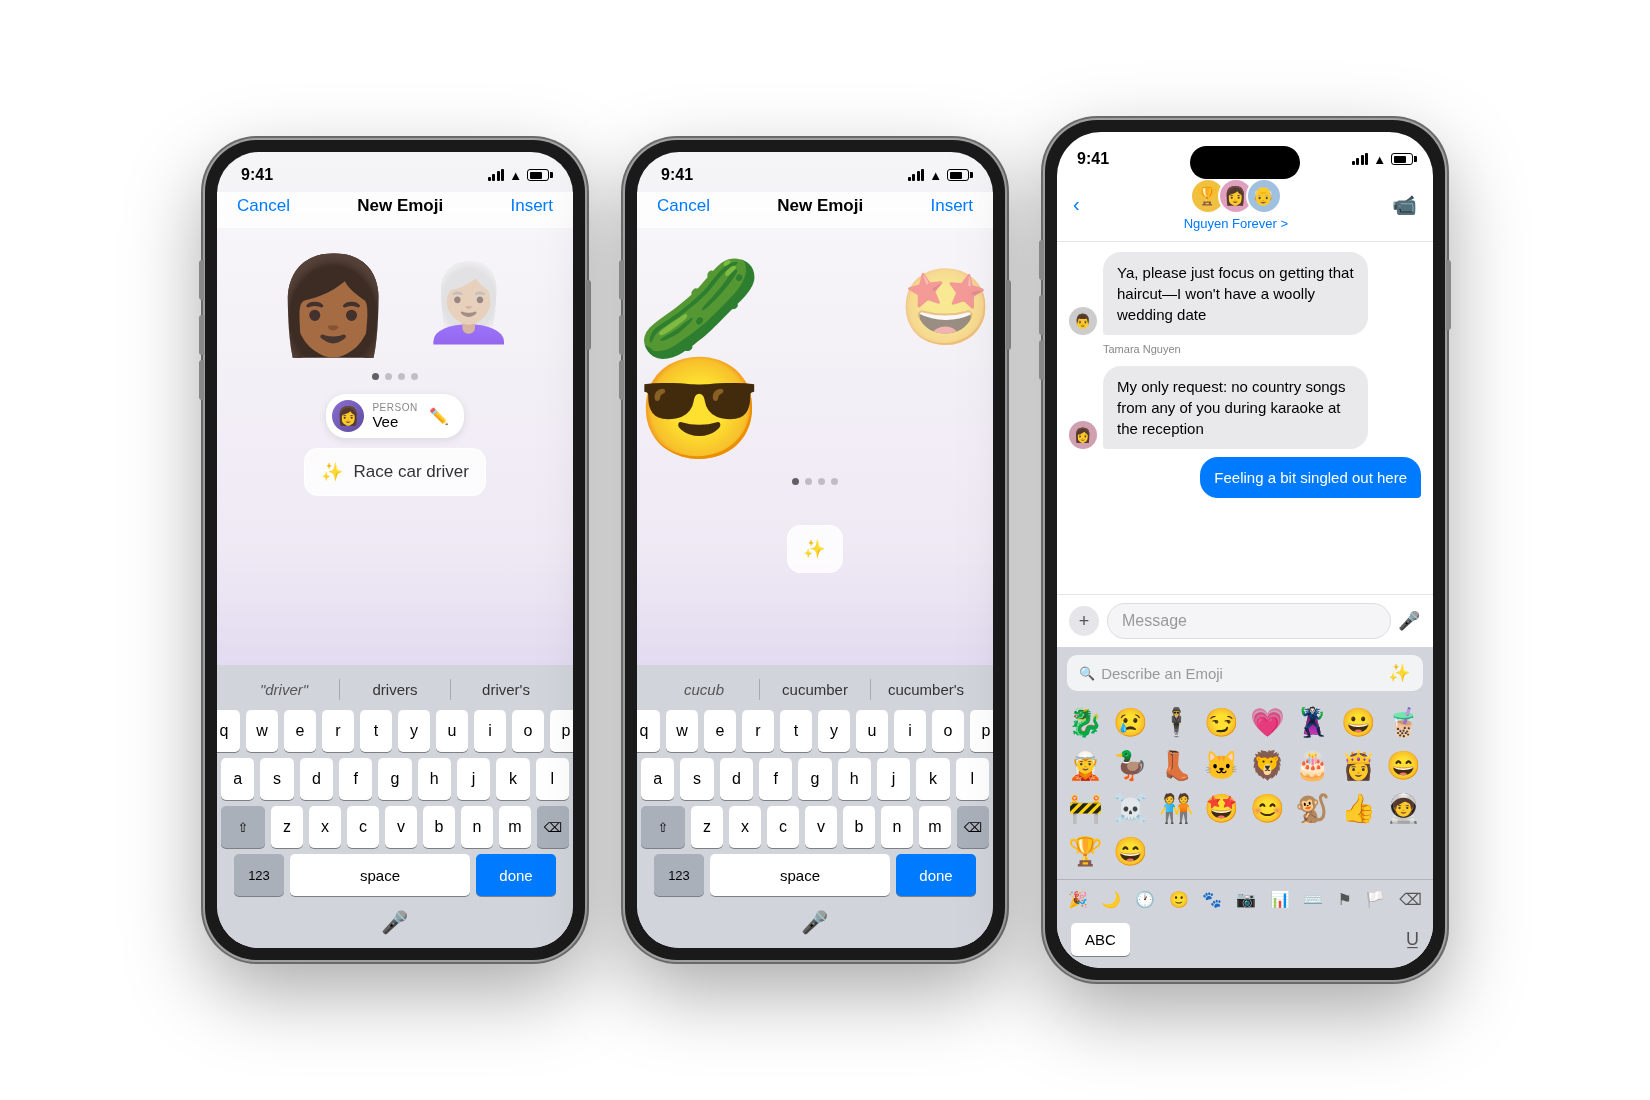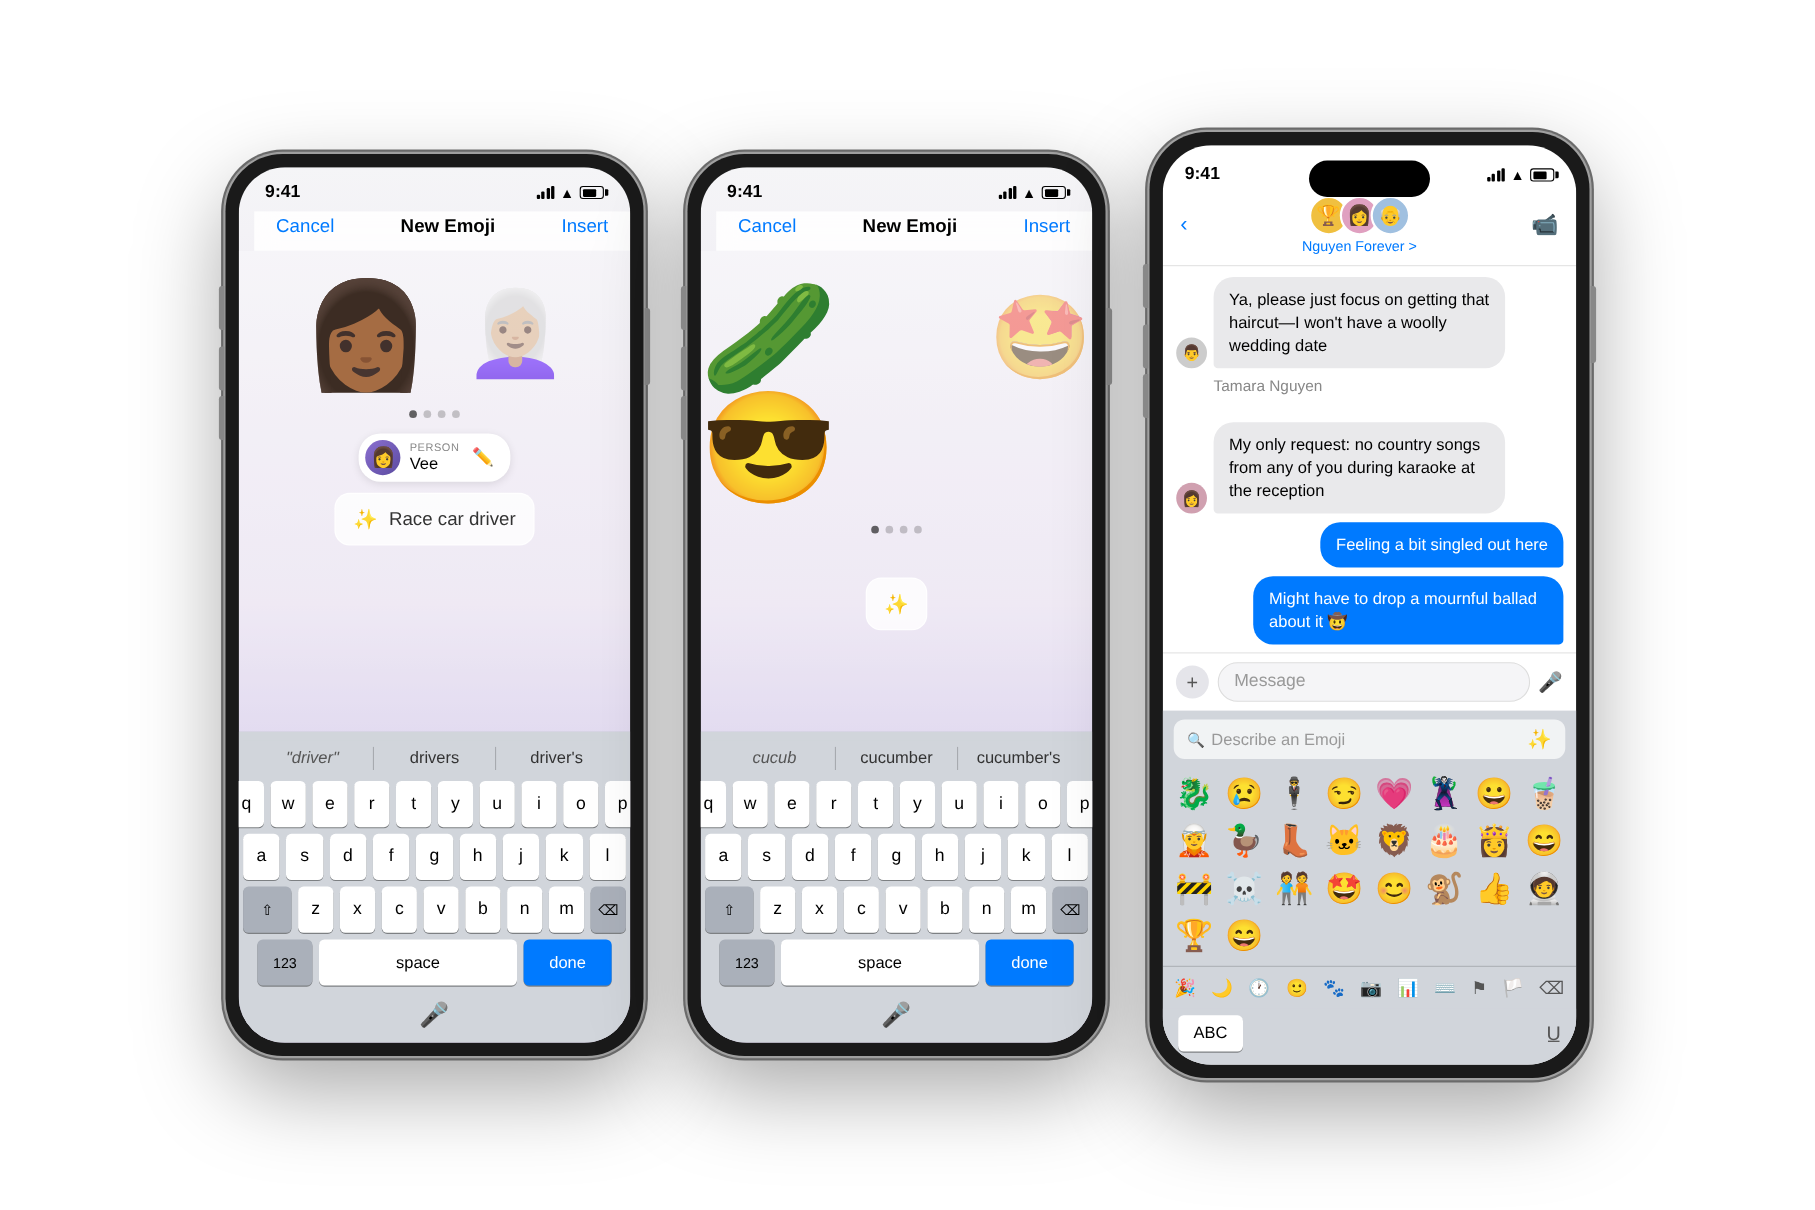--- a/index.html
+++ b/index.html
@@ -130,21 +130,20 @@
       width: 75%;
     }
 
     .nav-bar {
       display: flex;
       justify-content: space-between;
       align-items: center;
       padding: 4px 20px 12px;
       background: rgba(255,255,255,0.85);
       backdrop-filter: blur(10px);
-      margin-left: 14px;
     }
     .nav-bar .cancel-btn { color: #007AFF; font-size: 17px; }
     .nav-bar .title { font-size: 17px; font-weight: 700; color: #000; }
     .nav-bar .insert-btn { color: #007AFF; font-size: 17px; }
 
     .emoji-preview-area {
       flex: 1;
       display: flex;
       flex-direction: column;
       align-items: center;
@@ -380,24 +379,24 @@
     }
     .msg-bubble-received {
       background: #e9e9eb;
       border-radius: 18px 18px 18px 4px;
       padding: 10px 14px;
       font-size: 15px;
       color: #000;
       line-height: 1.4;
     }
     .sender-name {
-      font-size: 14px;
+      font-size: 11px;
       color: #888;
       margin-left: 34px;
-      margin-bottom: 17px;
+      margin-bottom: 3px;
     }
     .msg-sent {
       display: flex;
       justify-content: flex-end;
       max-width: 80%;
       align-self: flex-end;
     }
     .msg-bubble-sent {
       background: #007AFF;
       border-radius: 18px 18px 4px 18px;
@@ -792,23 +791,20 @@
 
         <div class="msg-received">
           <div class="msg-avatar" style="background:#d0a0b0;">👩</div>
           <div class="msg-bubble-received">My only request: no country songs from any of you during karaoke at the reception</div>
         </div>
 
         <div class="msg-sent">
           <div class="msg-bubble-sent">Feeling a bit singled out here</div>
         </div>
 
-        <div class="msg-sent">
-          <div class="msg-bubble-sent">Might have to drop a mournful ballad about it 🤠</div>
-        </div>
       </div>
 
       <div class="message-input-bar">
         <div class="add-btn">+</div>
         <div style="flex:1;position:relative;">
           <div class="message-field">
             <span style="color:#999;">Message</span>
           </div>
         </div>
         <span style="font-size:18px;color:#888;">🎤</span>

